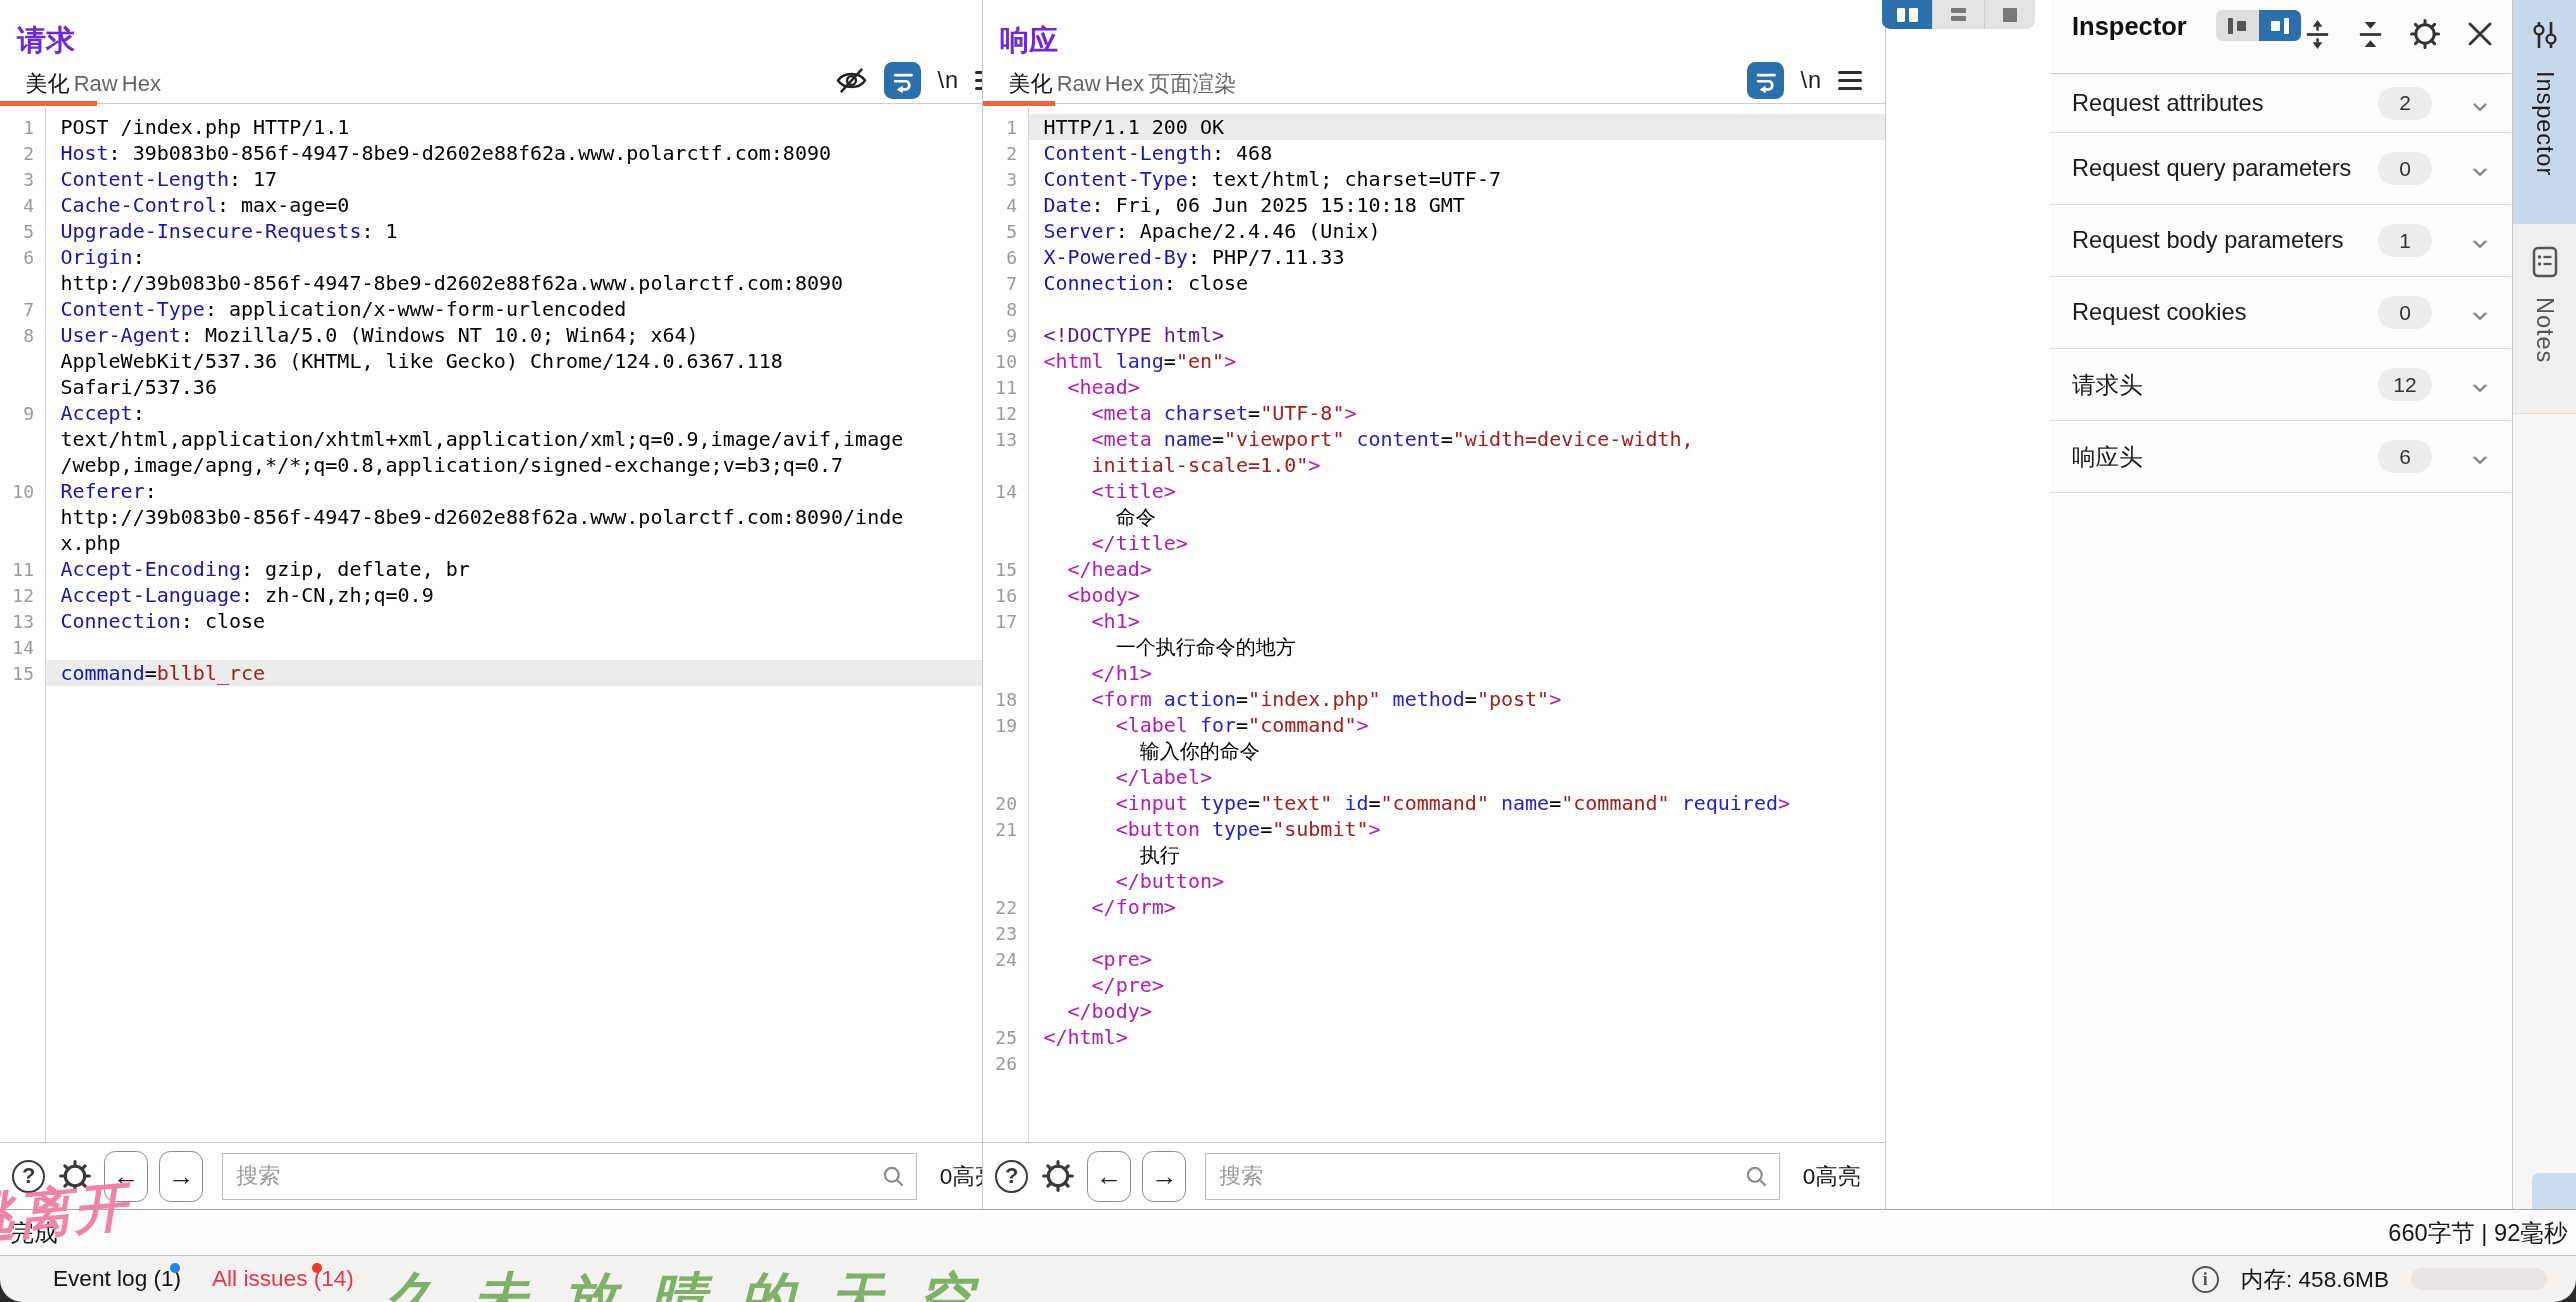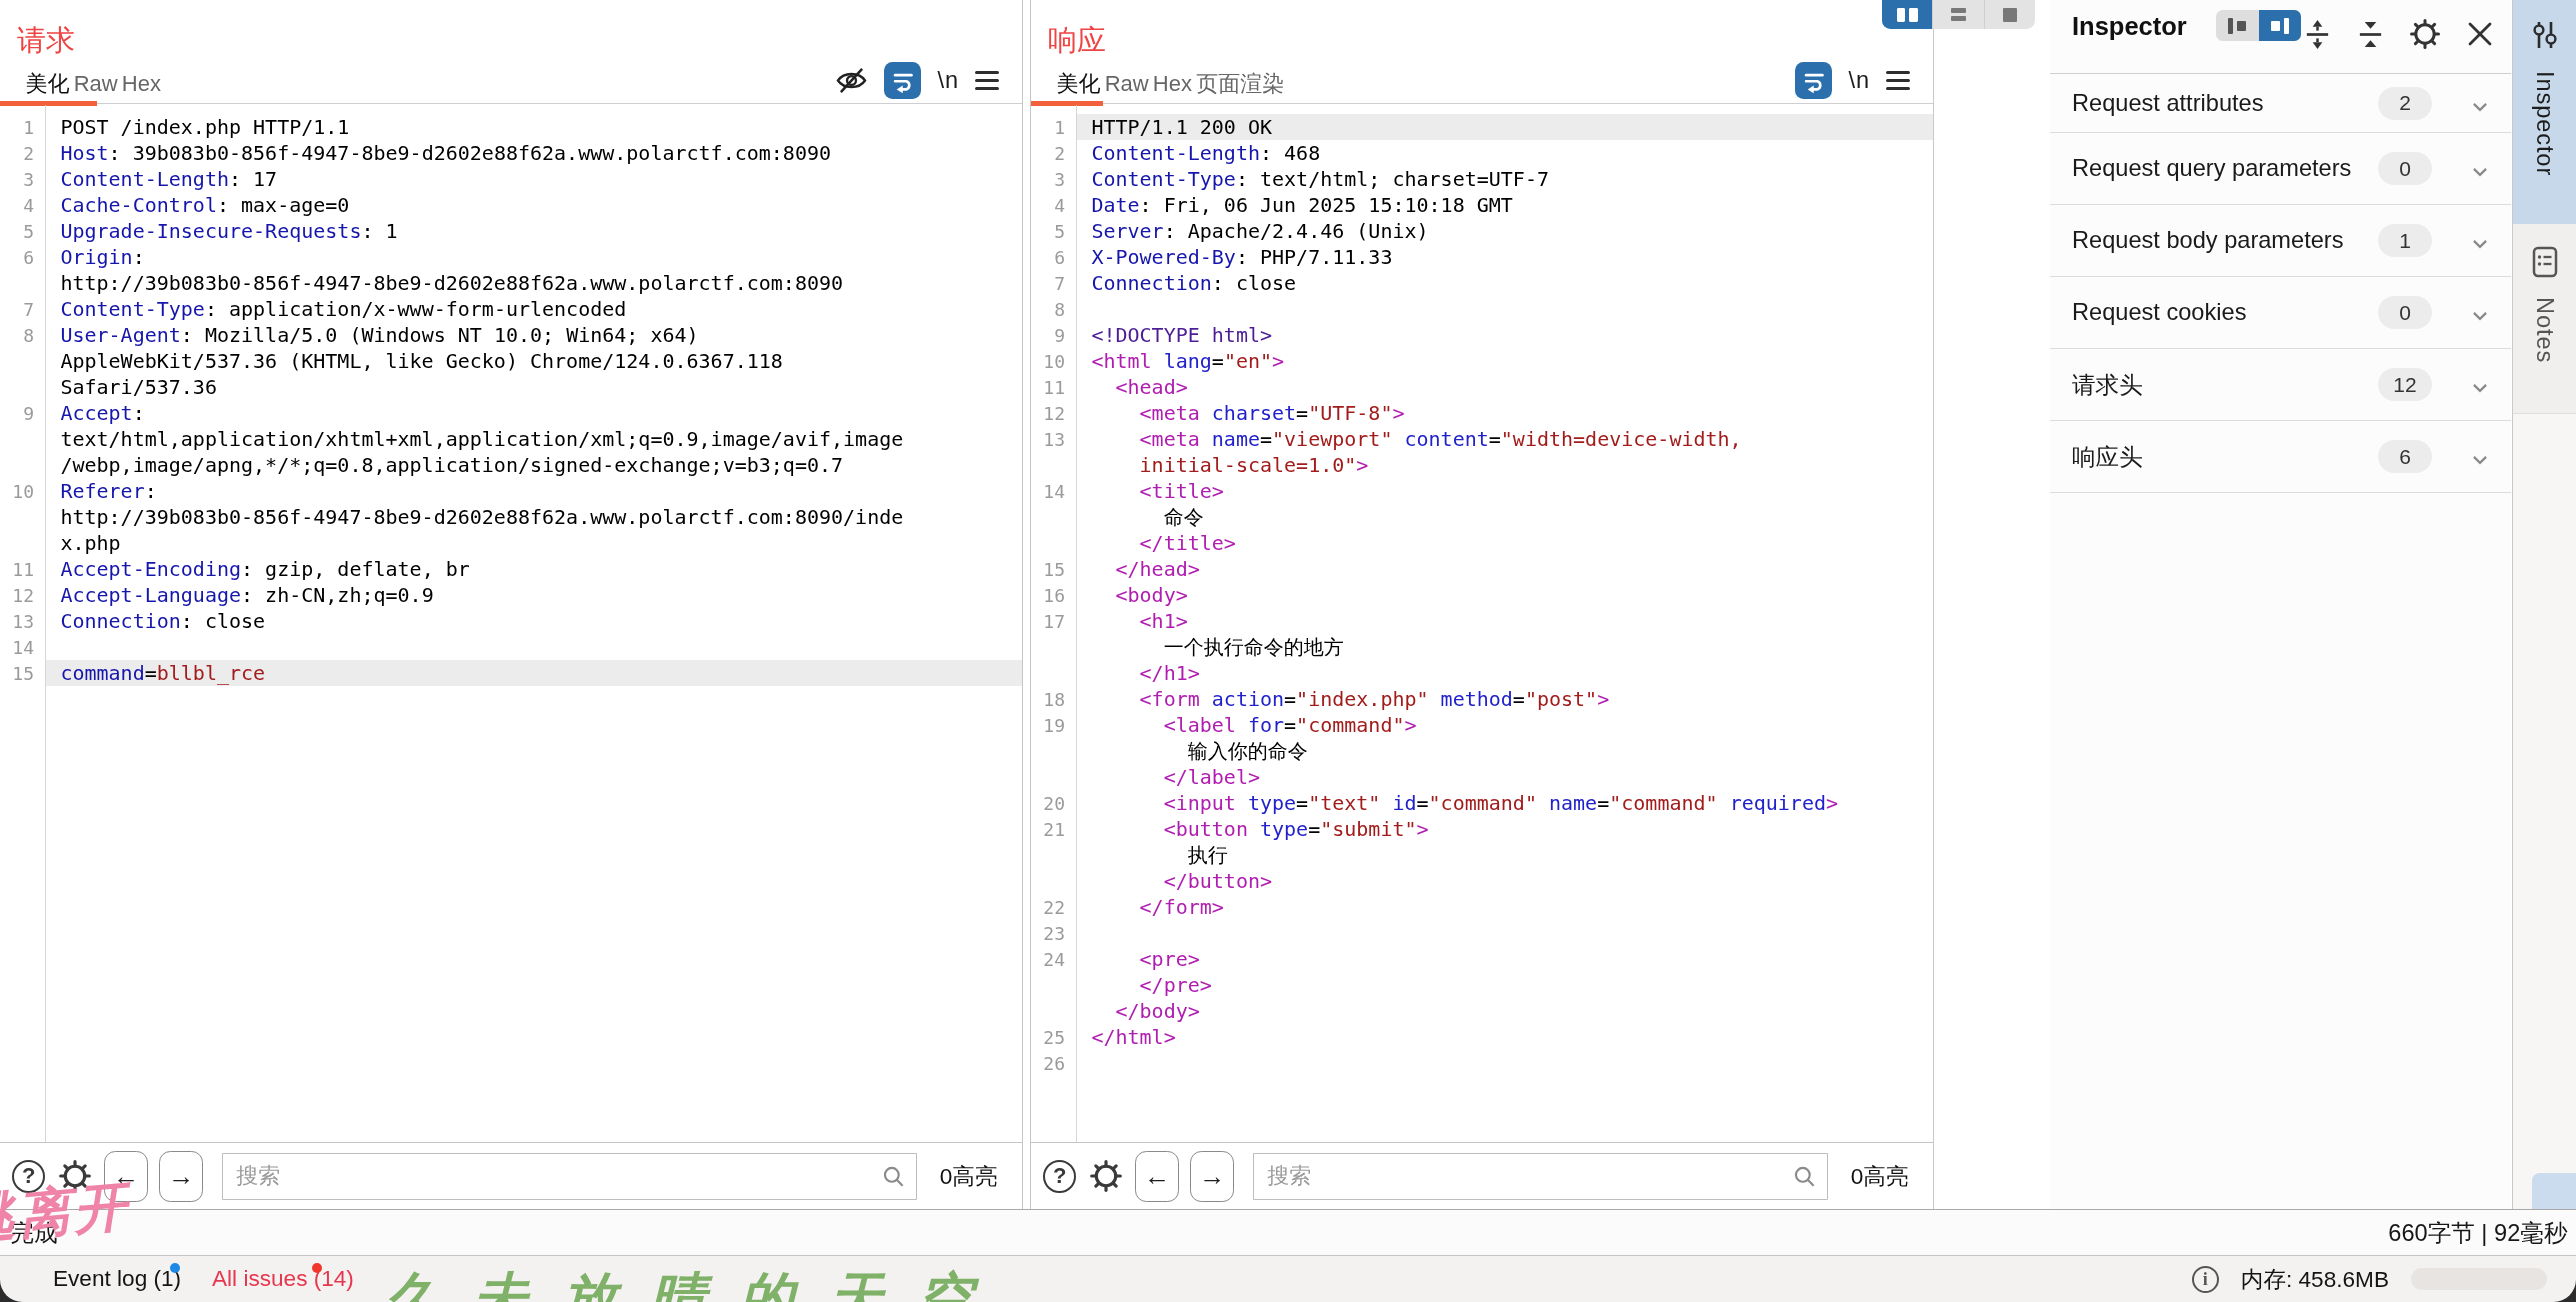--- a/index.html
+++ b/index.html
@@ -2,22 +2,22 @@
 <html style="font-size:15px"><head>
 <meta charset="utf-8">
 <style>
   html,body{margin:0;padding:0;background:#ddd}
   #app{position:relative;width:2576px;height:1302px;background:#fff;overflow:hidden;
        font-family:"Liberation Sans",sans-serif;color:#111;}
 
   
   .panel{position:absolute;top:0;height:1209px;background:#fff;box-sizing:border-box}
   .panel.req{left:0;width:1023px;border-right:0.9px solid #c6c6c6}
-  .panel.res{left:1030px;width:904px;border-left:0.9px solid #c6c6c6;border-right:0.9px solid #c9c9c9}
-  .panel-title{position:absolute;top:21px;left:17px;margin:0;font-size:29px;font-weight:normal;color:#ef4444}
+  .panel.res{left:982px;width:904px;border-left:0.9px solid #c6c6c6;border-right:0.9px solid #c9c9c9}
+  .panel-title{position:absolute;top:21px;left:17px;margin:0;font-size:29px;font-weight:bold;color:#6d28d9}
   .tabs{position:absolute;top:68px;left:0;right:0;height:35px;border-bottom:1.9px solid #cfcfcf}
   .tab{display:inline-block;font-size:22px;color:#666;line-height:32px;cursor:default}
   .tabs .tab:first-of-type{margin-left:25.5px}
   .tab + .tab{}
   .tab.active{color:#0f0f0f}
   .tab-underline{position:absolute;left:0;bottom:-2.8px;height:4.7px;background:#F2613B}
   .req .tab-underline{width:97px}
   .res .tab-underline{width:72px}
   .panel-icons{position:absolute;top:59px;right:22.6px;height:43px;display:flex;align-items:center;gap:16px}
   .icon-plain svg{display:block}

